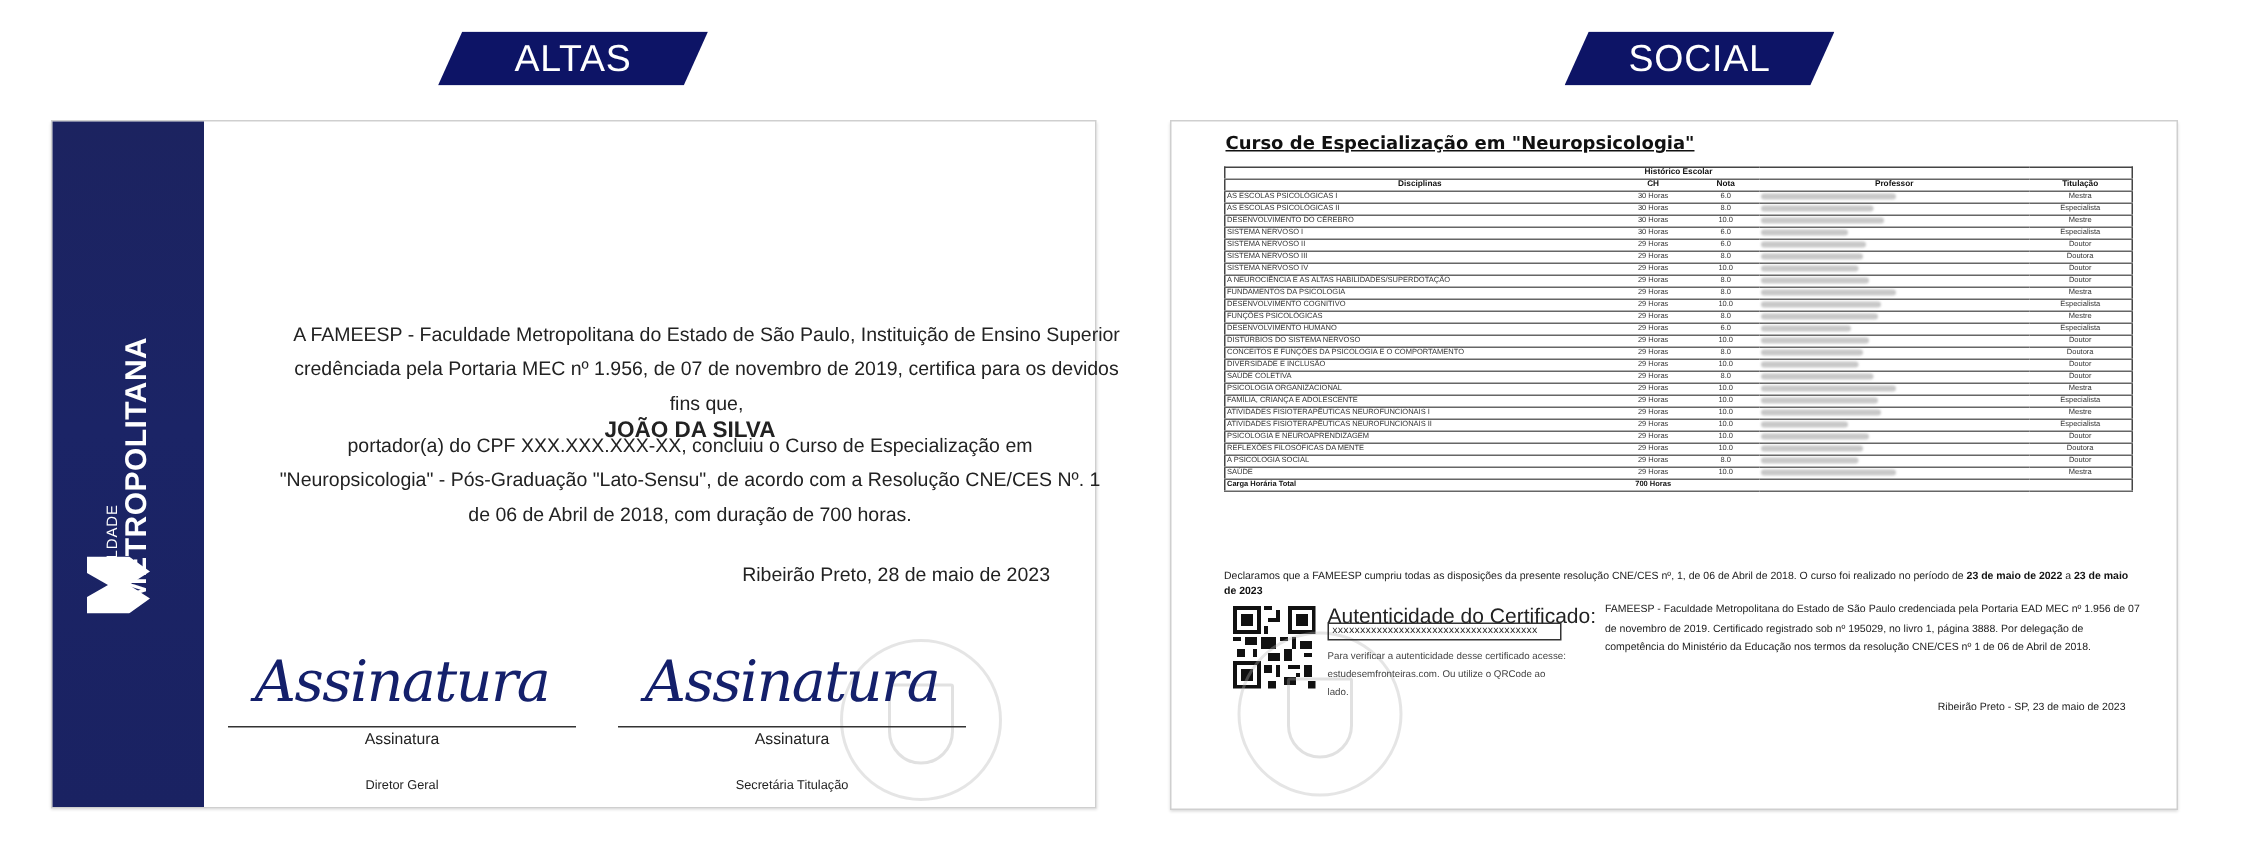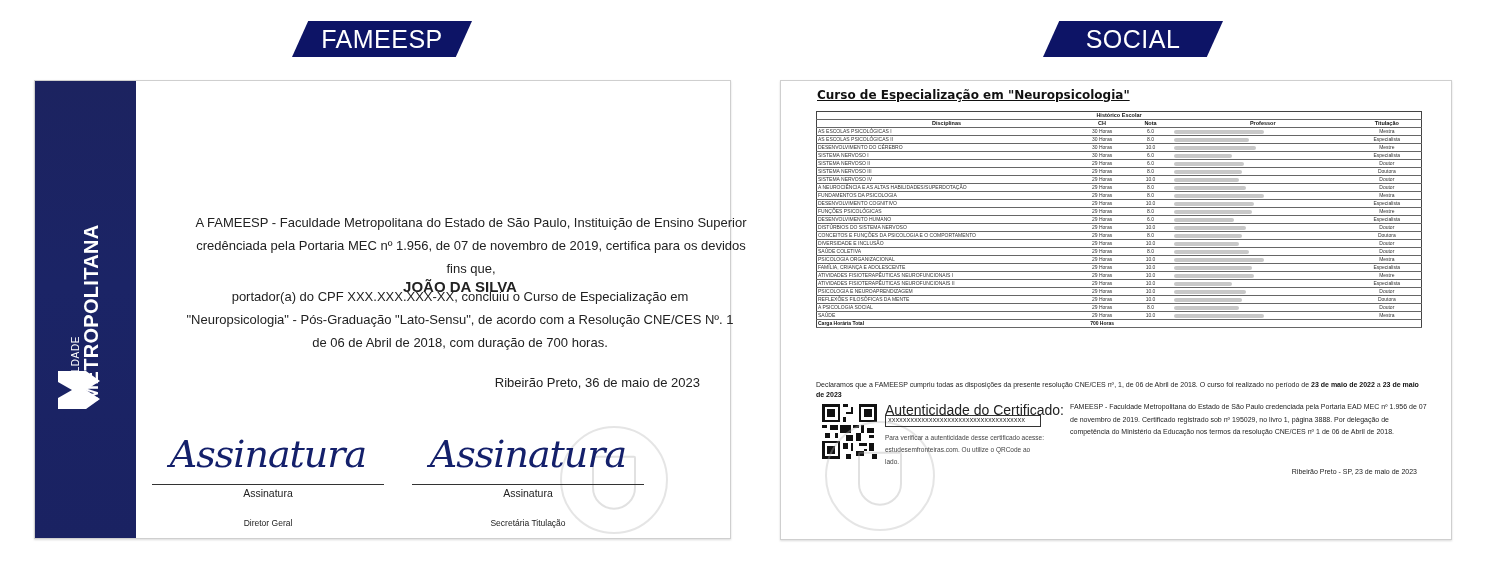--- a/index.html
+++ b/index.html
@@ -105,41 +105,41 @@
     font-family: "Liberation Mono", monospace;
   }
   .auth-help { position: absolute; left: 104px; top: 351px; width: 160px; font-size: 6.5px; line-height: 12px; color: #444; }
   .inst-text { position: absolute; left: 289px; top: 320px; width: 360px; font-size: 7px; line-height: 12.5px; color: #222; }
   .back-date { position: absolute; right: 34px; top: 387px; font-size: 7px; color: #222; }
 </style>
 </head>
 <body>
 
 <div class="tag front">
-    <span>FAMEESP</span>
+    <span>ALTAS</span>
   </div>
 <div class="tag back">
     <span>SOCIAL</span>
   </div>
 
 <div class="card-front">
   <div class="sidebar">
     <div class="brand">
       <span class="small">FACULDADE</span>
       <span class="big">METROPOLITANA</span>
     </div>
     <svg class="logo-m" viewBox="0 0 42 38">
       <polygon points="0,0 28,0 42,10 28,19 42,28 28,38 0,38 0,27 14,19 0,11" fill="#ffffff"></polygon>
     </svg>
   </div>
 
   <div class="body-text p1">A FAMEESP - Faculdade Metropolitana do Estado de São Paulo, Instituição de Ensino Superior credênciada pela Portaria MEC nº 1.956, de 07 de novembro de 2019, certifica para os devidos fins que,</div>
   <div class="body-text name">JOÃO DA SILVA</div>
   <div class="body-text p2">portador(a) do CPF XXX.XXX.XXX-XX, concluiu o Curso de Especialização em "Neuropsicologia" - Pós-Graduação "Lato-Sensu", de acordo com a Resolução CNE/CES Nº. 1 de 06 de Abril de 2018, com duração de 700 horas.</div>
-  <div class="date">Ribeirão Preto, 36 de maio de 2023</div>
+  <div class="date">Ribeirão Preto, 28 de maio de 2023</div>
 
   <div class="seal" style="left:525px; top:345px;">
       <div class="inner"></div>
     </div>
 
   <div class="sig-block a">
     <div class="sig-script">Assinatura</div>
     <div class="sig-line"></div>
     <div class="sig-name">Assinatura</div>
     <div class="sig-role">Diretor Geral</div>

